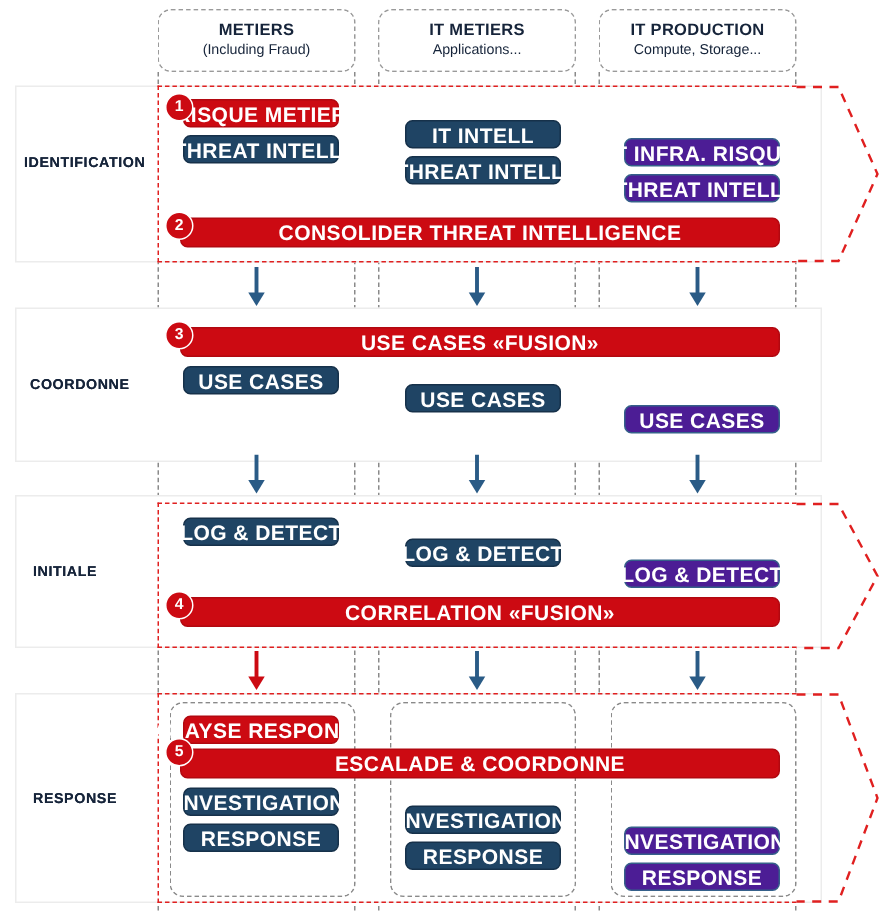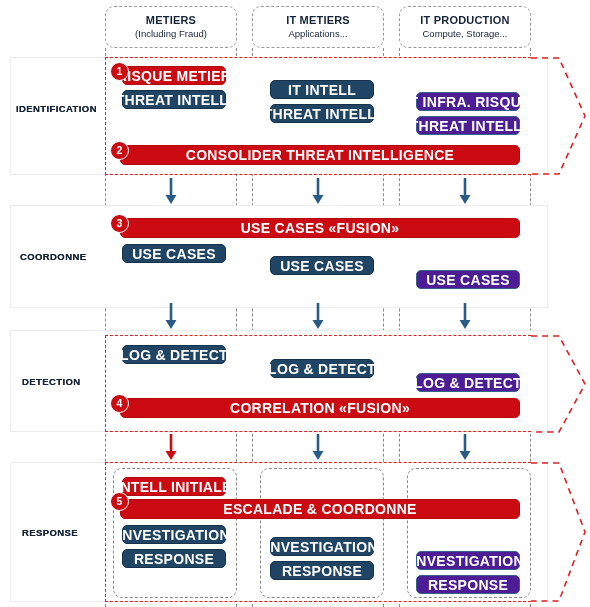--- a/index.html
+++ b/index.html
@@ -119,21 +119,21 @@
   <div class="lane" style="left:252px;top:48px;width:132px;height:559px;"></div>
   <div class="lane" style="left:399px;top:48px;width:132px;height:559px;"></div>
 
   <div class="rowframe" style="left:10px;top:57px;width:538px;height:118px;"></div>
   <div class="rowframe" style="left:10px;top:205px;width:538px;height:103px;"></div>
   <div class="rowframe" style="left:10px;top:330px;width:538px;height:102px;"></div>
   <div class="rowframe" style="left:10px;top:462px;width:538px;height:140px;"></div>
 
   <div class="rowlabel" style="left:16px;top:57px;width:90px;height:103px;">IDENTIFICATION</div>
   <div class="rowlabel" style="left:20px;top:205px;width:86px;height:103px;">COORDONNE</div>
-  <div class="rowlabel" style="left:22px;top:330px;width:84px;height:102px;">DETECTION</div>
+  <div class="rowlabel" style="left:22px;top:330px;width:84px;height:102px;">INITIALE</div>
   <div class="rowlabel" style="left:22px;top:462px;width:84px;height:140px;">RESPONSE</div>
 
   <div class="reddash" style="left:105px;top:57px;width:426px;height:118px;border-right:none;"></div>
   <svg class="redchev" width="60" height="120" style="left:529px;top:56px;">
     <polyline points="2,2 30,2 56,60 30,118 2,118" fill="none" stroke="#e02020" stroke-width="1.6" stroke-dasharray="6,5"></polyline>
   </svg>
 
   <div class="reddash" style="left:105px;top:335px;width:426px;height:97px;border-right:none;"></div>
   <svg class="redchev" width="60" height="100" style="left:529px;top:334px;">
     <polyline points="2,2 30,2 56,50 30,98 2,98" fill="none" stroke="#e02020" stroke-width="1.6" stroke-dasharray="6,5"></polyline>
@@ -207,21 +207,21 @@
   </svg>
   <svg class="arrow" width="14" height="28" style="left:311px;top:434px;">
     <line x1="7" y1="0" x2="7" y2="18" stroke="#2a5b86" stroke-width="2.6"></line>
     <polygon points="1.5,17 12.5,17 7,26" fill="#2a5b86"></polygon>
   </svg>
   <svg class="arrow" width="14" height="28" style="left:458px;top:434px;">
     <line x1="7" y1="0" x2="7" y2="18" stroke="#2a5b86" stroke-width="2.6"></line>
     <polygon points="1.5,17 12.5,17 7,26" fill="#2a5b86"></polygon>
   </svg>
 
-  <div class="pill red" style="left:122px;top:477px;width:104px;height:19px;">INTELL INITIALE</div>
+  <div class="pill red" style="left:122px;top:477px;width:104px;height:19px;">ANAYSE RESPONSE</div>
   <div class="badge" style="left:110px;top:492px;">5</div>
   <div class="pill red wide" style="left:120px;top:499px;width:400px;height:20px;">ESCALADE &amp; COORDONNE</div>
 
   <div class="pill navy" style="left:122px;top:525px;width:104px;height:19px;">INVESTIGATION</div>
   <div class="pill navy" style="left:122px;top:549px;width:104px;height:19px;">RESPONSE</div>
 
   <div class="pill navy" style="left:270px;top:537px;width:104px;height:19px;">INVESTIGATION</div>
   <div class="pill navy" style="left:270px;top:561px;width:104px;height:19px;">RESPONSE</div>
 
   <div class="pill mid" style="left:416px;top:551px;width:104px;height:19px;">INVESTIGATION</div>

